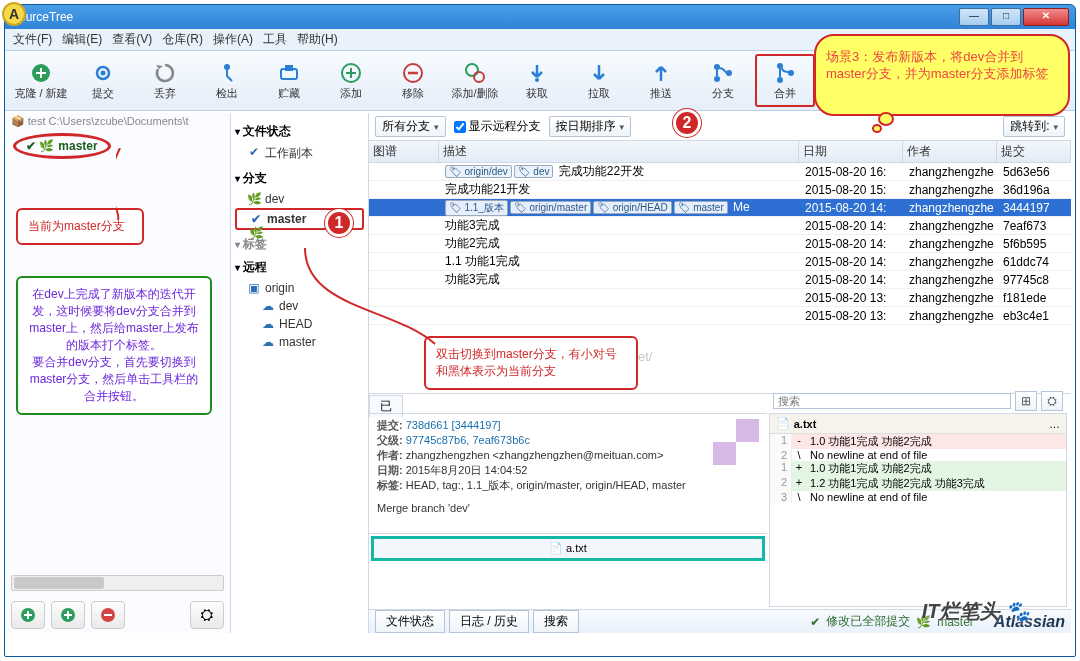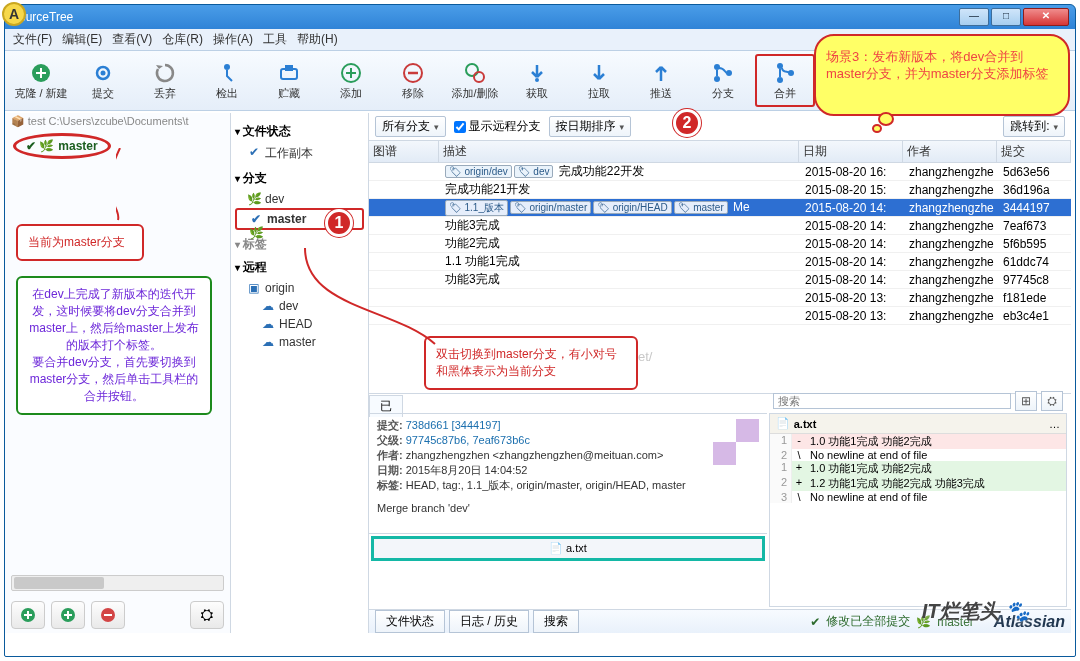--- a/index.html
+++ b/index.html
@@ -474,21 +474,21 @@
         <span style="color:#2b7fd4;">🌿</span>
         <span>master</span>
       </div>
       <span class="brand" style="margin-left:20px;">Atlassian</span>
     </div>
 
   </div>
 
 </div>
 
-<div class="callout callout-red" style="top:224px; left:16px; width:128px;">当前为master分支</div>
+<div class="callout callout-red" style="top:208px; left:16px; width:128px;">当前为master分支</div>
 <div class="callout callout-green" style="top:276px; left:16px; width:196px; white-space:pre-line;">在dev上完成了新版本的迭代开发，这时候要将dev分支合并到master上，然后给master上发布的版本打个标签。
 要合并dev分支，首先要切换到master分支，然后单击工具栏的合并按钮。</div>
 <div class="callout callout-red" style="top:336px; left:424px; width:214px;">双击切换到master分支，有小对号和黑体表示为当前分支</div>
 <svg style="position:absolute; left:295px; top:248px; z-index:41;" width="200" height="120">
     <path d="M10 0 C 10 60, 100 60, 140 96" stroke="#d02828" stroke-width="2" fill="none"></path>
   </svg>
 <svg style="position:absolute; left:116px; top:148px; z-index:41;" width="80" height="76">
     <path d="M4 0 C -20 50, 6 58, 2 72" stroke="#d02828" stroke-width="2" fill="none"></path>
   </svg>
 

